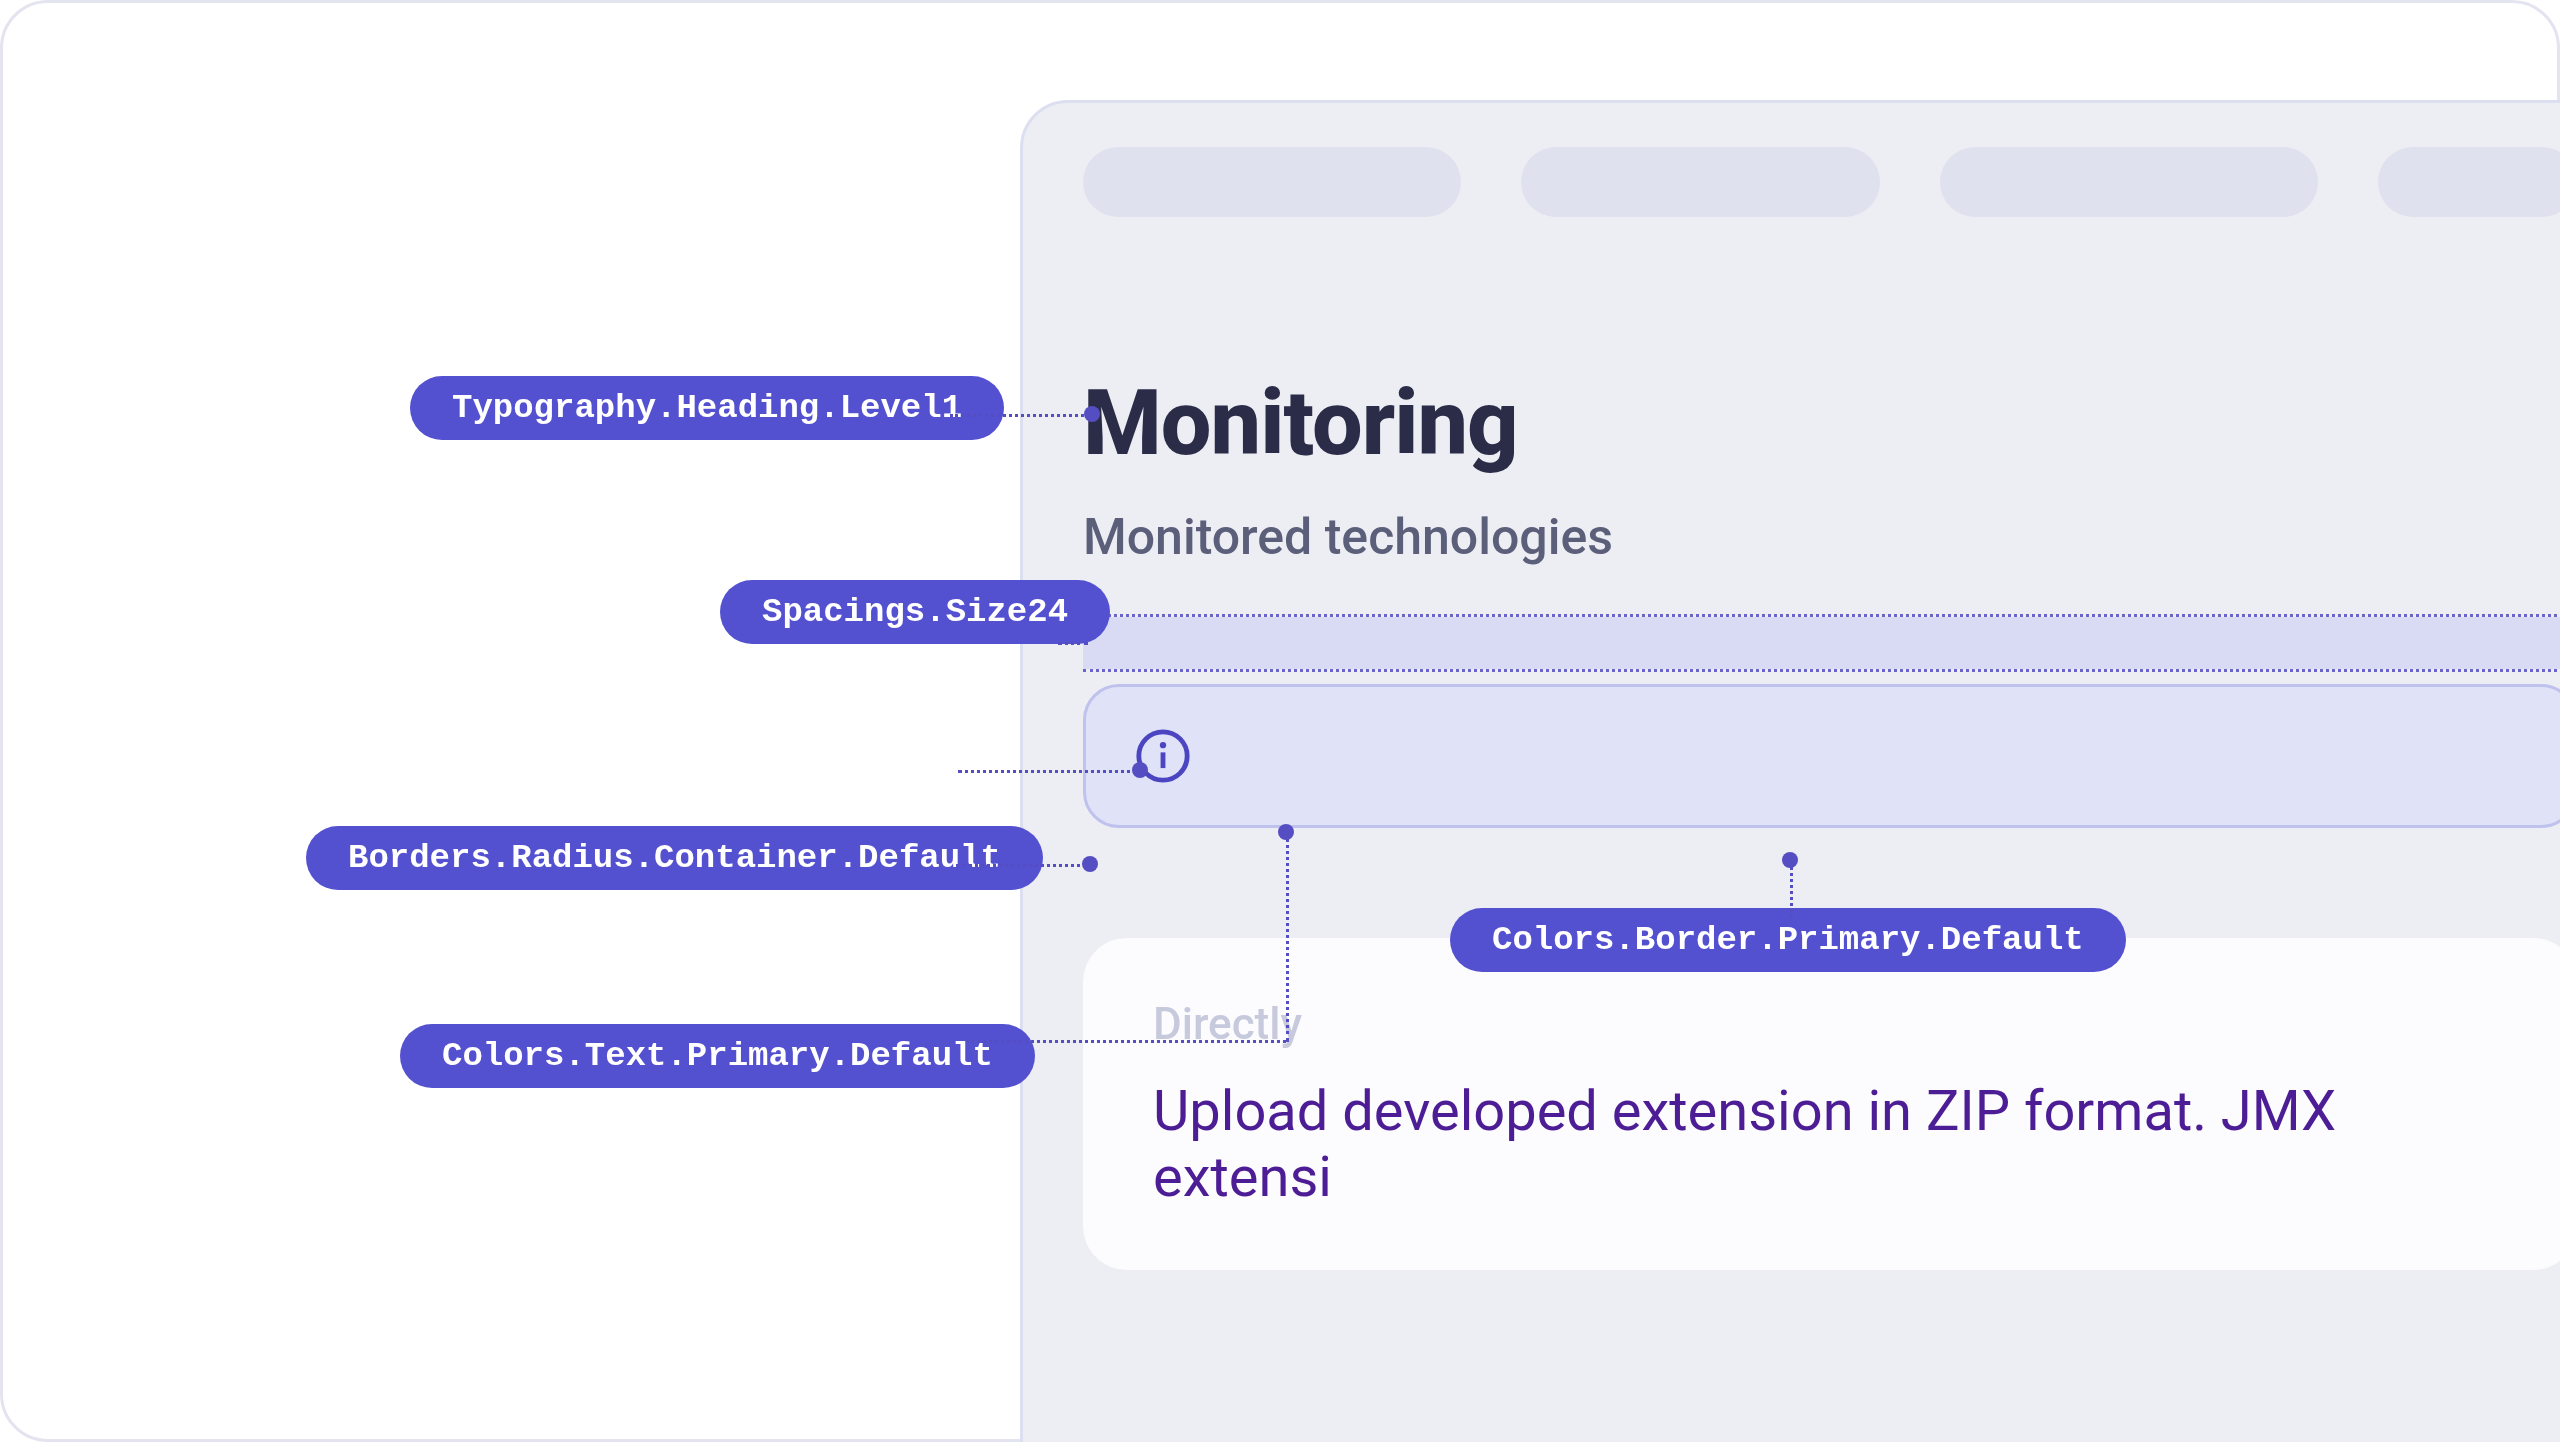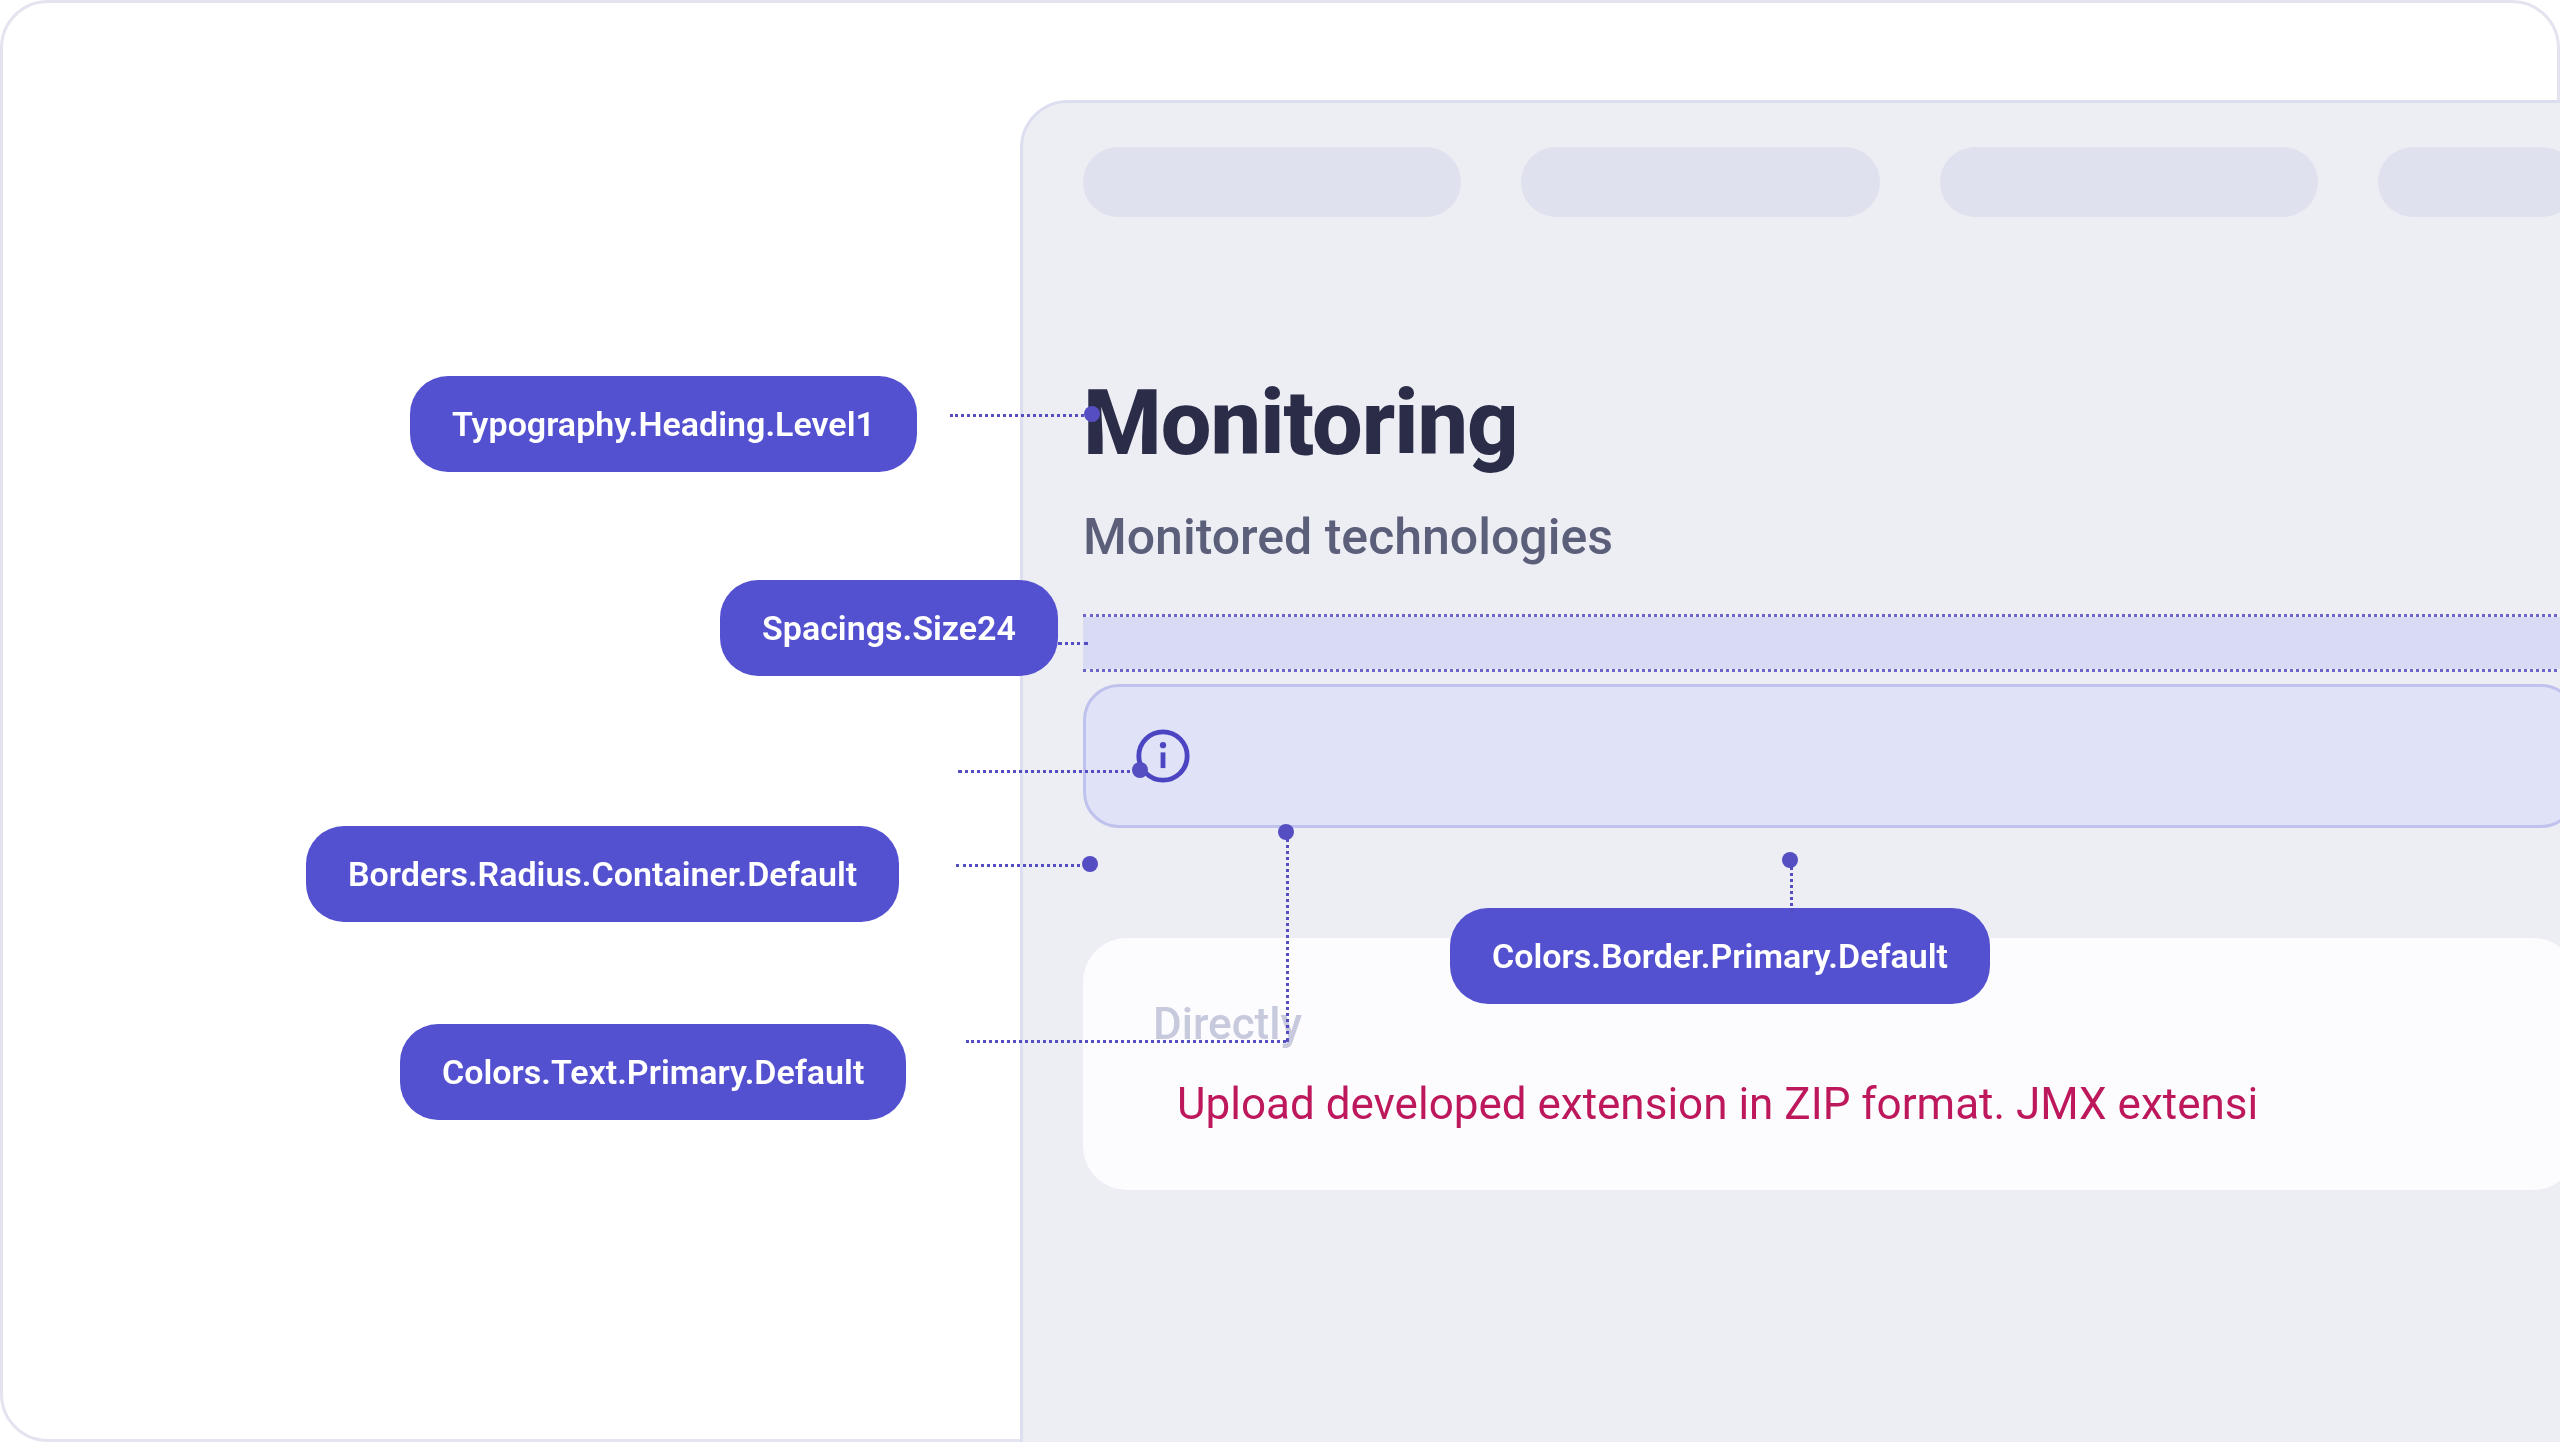--- a/index.html
+++ b/index.html
@@ -121,35 +121,36 @@
   .callout .info-ico svg { width: 100%; height: 100%; }
 
   
   .lower-card {
     margin-top: 110px;
     padding: 60px 70px;
     background: #fcfcfe;
     border-radius: 44px;
   }
   .lower-card .title  { font-size: 44px; font-weight: 500; color: #c7c9dd; }
-  .lower-card .body   { margin-top: 28px; font-size: 44px; color: #be185d; margin-left: 24px; }
+  .lower-card .body   { margin-top: 28px; font-size: 56px; color: #4c1d95; }
 
   
   .chip {
     position: absolute;
     display: inline-flex;
     align-items: center;
-    height: 96px;
+    height: 64px;
     padding: 0 42px;
     border-radius: 38px;
     background: #5451d1;
     color: #ffffff;
     font-size: 34px;
     font-weight: 600;
     white-space: nowrap;
+    font-family: Liberation Mono, monospace;
   }
 
   
   .conn {
     position: absolute;
     border-top: 3px dotted #554dc2;
     height: 0;
   }
   .dot {
     position: absolute;

